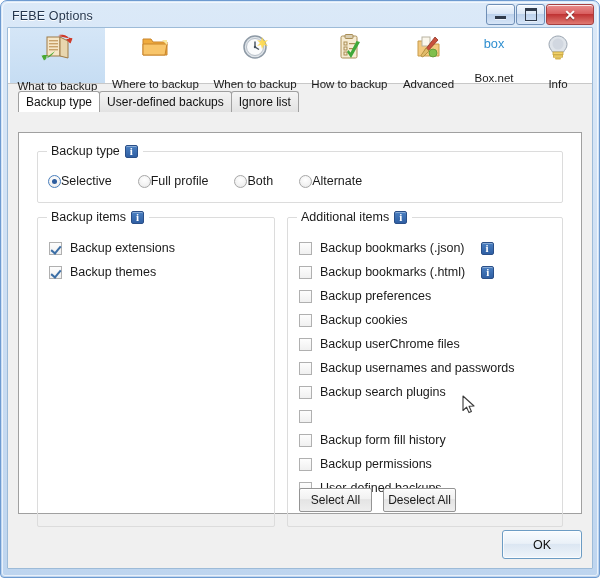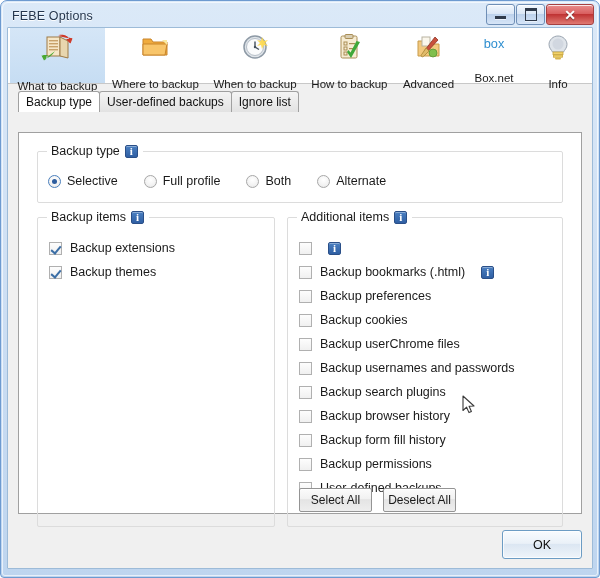--- a/index.html
+++ b/index.html
@@ -235,21 +235,20 @@
   .radio-row {
     position: absolute;
     left: 10px;
     top: 22px;
     display: flex;
     align-items: center;
   }
   .radio-item {
     display: flex;
     align-items: center;
-    gap: 6px;
     margin-right: 26px;
     cursor: default;
   }
   .radio {
     width: 13px; height: 13px;
     border-radius: 50%;
     border: 1px solid #a7a7a7;
     background: radial-gradient(circle at 50% 35%, #ffffff 0%, #f2f2f2 60%, #e3e3e3 100%);
     box-sizing: border-box;
     position: relative;
@@ -531,20 +530,21 @@
 
       <div class="groupbox" style="left:268px; top:84px; right:18px; height:310px;">
         <div class="group-title">
           <span>Additional items</span>
           <span class="info-icon"></span>
         </div>
         <div class="cb-list">
 
           <div class="cb-row">
             <span class="checkbox"></span>
+            <span class="cb-label">Backup bookmarks (.json)</span>
             <span class="info-icon" style="margin-left:8px;"></span>
           </div>
 
           <div class="cb-row">
             <span class="checkbox"></span>
             <span class="cb-label">Backup bookmarks (.html)</span>
             <span class="info-icon" style="margin-left:8px;"></span>
           </div>
 
           <div class="cb-row">
@@ -567,21 +567,20 @@
             <span class="cb-label">Backup usernames and passwords</span>
           </div>
 
           <div class="cb-row">
             <span class="checkbox"></span>
             <span class="cb-label">Backup search plugins</span>
           </div>
 
           <div class="cb-row">
             <span class="checkbox"></span>
-            <span class="cb-label">Backup browser history</span>
           </div>
 
           <div class="cb-row">
             <span class="checkbox"></span>
             <span class="cb-label">Backup form fill history</span>
           </div>
 
           <div class="cb-row">
             <span class="checkbox"></span>
             <span class="cb-label">Backup permissions</span>

